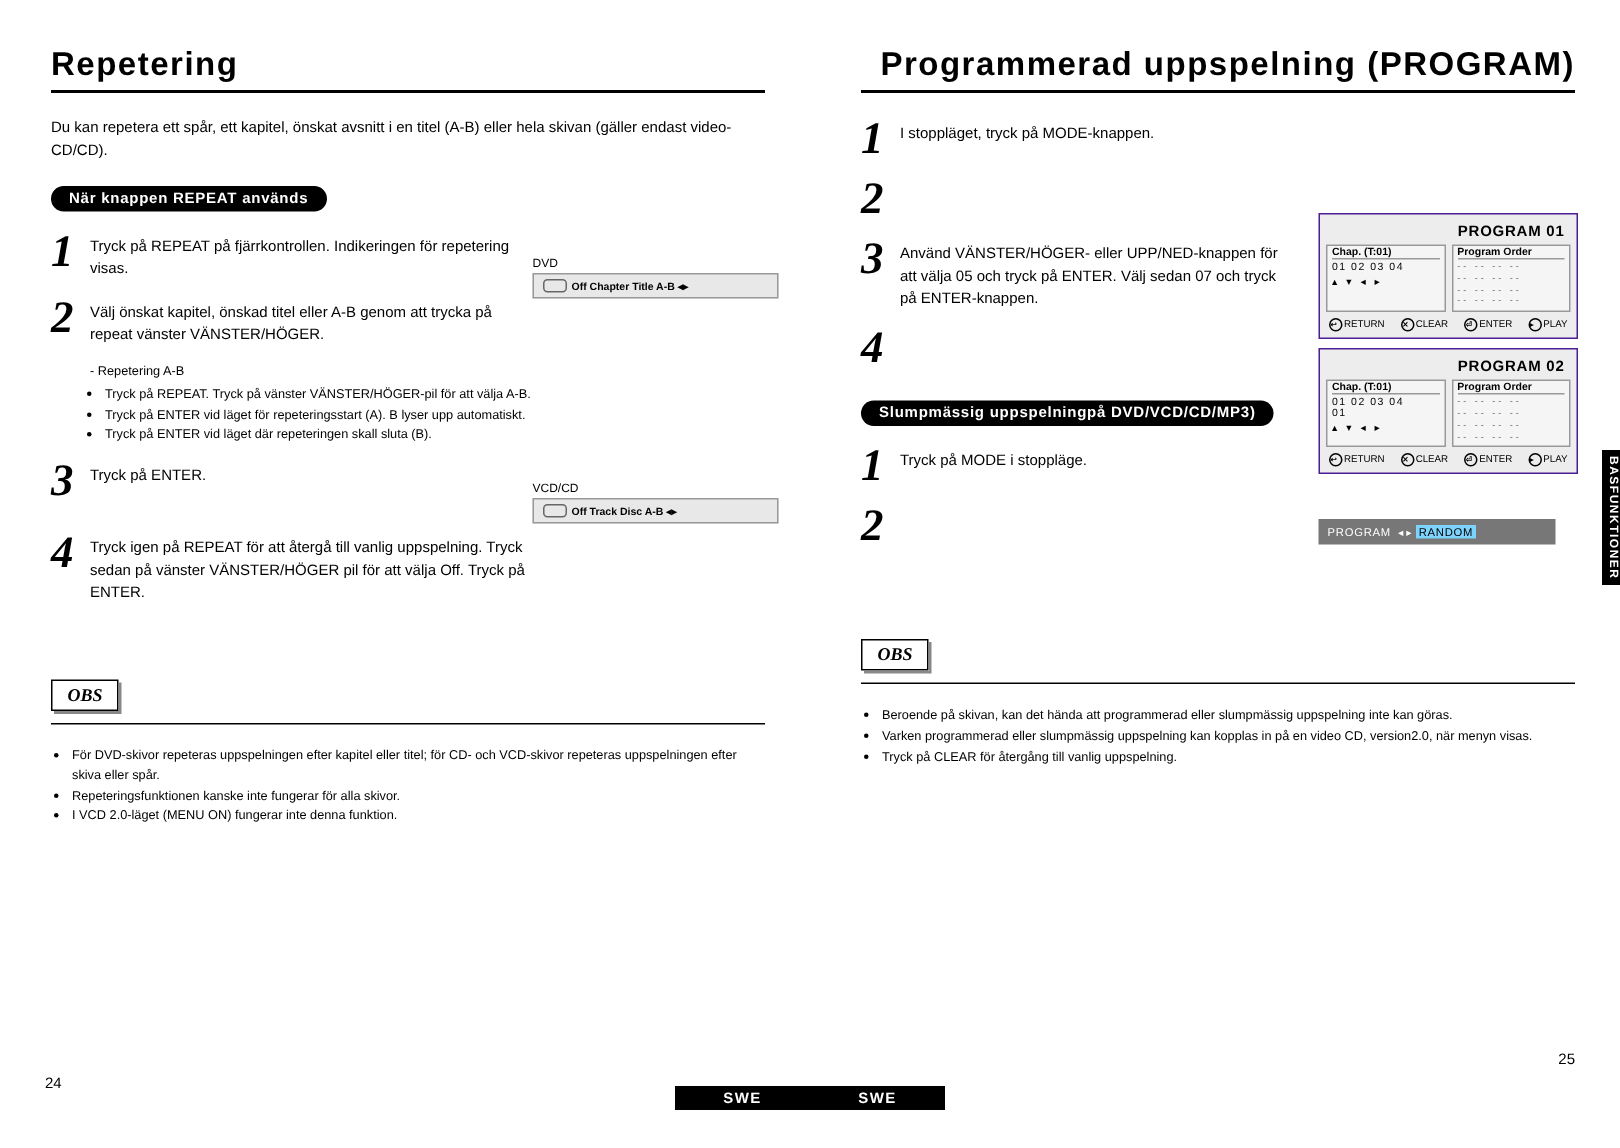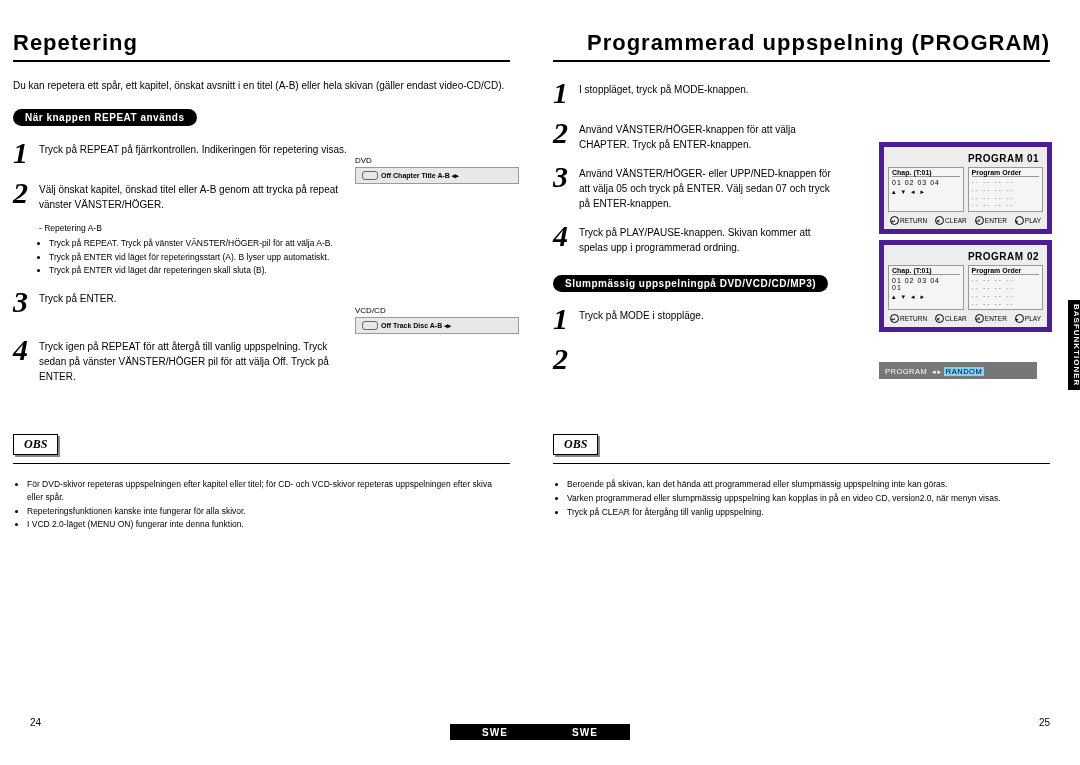--- a/index.html
+++ b/index.html
@@ -7,21 +7,21 @@
     font-family: Arial, Helvetica, sans-serif;
     font-size: 10px;
     color: #000;
     background: #fff;
     width: 1080px;
     height: 765px;
     position: relative;
     box-sizing: border-box;
   }
   .spread { display: flex; height: 740px; }
-  .page { width: 540px; padding: 30px 30px 10px 13px; box-sizing: border-box; position: relative; }
+  .page { width: 540px; padding: 30px 30px 10px 34px; box-sizing: border-box; position: relative; }
   h1 { font-size: 22px; font-weight: bold; margin: 0 0 4px 0; letter-spacing: 1px; }
   .rule { height: 2px; background: #000; margin-bottom: 16px; }
   .thin-rule { height: 1px; background: #000; margin-bottom: 14px; width: 100%; }
   .intro { font-size: 10px; line-height: 1.5; margin-bottom: 16px; }
   .pill {
     display: inline-block;
     background: #000;
     color: #fff;
     border-radius: 12px;
     padding: 3px 12px;
@@ -51,21 +51,21 @@
     padding: 2px 10px;
     font-style: italic;
     font-weight: bold;
     font-family: "Times New Roman", serif;
     font-size: 12px;
     margin-bottom: 8px;
   }
   .notes ul { margin: 2px 0 0 14px; padding: 0; font-size: 8.5px; line-height: 1.5; }
   .notes li { margin-bottom: 1px; }
   .pageno-left { position: absolute; bottom: 12px; left: 30px; font-size: 10px; }
-  .pageno-right { position: absolute; bottom: 12px; right: 30px; font-size: 10px; }
+  .pageno-right { position: absolute; bottom: 28px; right: 30px; font-size: 10px; }
   .swe-tab {
     position: absolute;
     bottom: 0;
     width: 90px;
     height: 16px;
     background: #000;
     color: #fff;
     font-weight: bold;
     font-size: 10px;
     display: flex;
@@ -87,21 +87,21 @@
     font-weight: bold;
     letter-spacing: 1px;
     writing-mode: vertical-rl;
     text-align: center;
     display: flex;
     align-items: center;
     justify-content: center;
   }
   .osd-panel {
     background: #ededed;
-    border: 5px solid #4c1d95;
+    border: 1px solid #4c1d95;
     width: 173px;
     padding: 6px 4px 4px 4px;
     box-sizing: border-box;
     font-size: 7px;
     margin-bottom: 6px;
   }
   .osd-title { text-align: right; font-weight: bold; font-size: 10px; margin-bottom: 3px; padding-right: 4px; letter-spacing: 0.5px; }
   .osd-cols { display: flex; gap: 4px; }
   .osd-col { border: 1px solid #999; flex: 1; padding: 1px 3px; background: #f5f5f5; }
   .osd-col-header { border-bottom: 1px solid #999; font-size: 7px; font-weight: bold; margin-bottom: 2px; }
@@ -209,29 +209,27 @@
     <h1>Programmerad uppspelning (PROGRAM)</h1>
     <div class="rule"></div>
 
     <div class="steps-area">
       <div class="step">
         <div class="step-num">1</div>
         <div class="step-text">I stoppläget, tryck på MODE-knappen.</div>
       </div>
       <div class="step">
         <div class="step-num">2</div>
-        <div class="step-text">Använd VÄNSTER/HÖGER-knappen för att välja CHAPTER. Tryck på ENTER-knappen.</div>
       </div>
       <div class="step">
         <div class="step-num">3</div>
         <div class="step-text">Använd VÄNSTER/HÖGER- eller UPP/NED-knappen för att välja 05 och tryck på ENTER. Välj sedan 07 och tryck på ENTER-knappen.</div>
       </div>
       <div class="step">
         <div class="step-num">4</div>
-        <div class="step-text">Tryck på PLAY/PAUSE-knappen. Skivan kommer att spelas upp i programmerad ordning.</div>
       </div>
 
       <div style="height:10px"></div>
       <div class="pill">Slumpmässig uppspelningpå DVD/VCD/CD/MP3)</div>
       <div class="step">
         <div class="step-num">1</div>
         <div class="step-text">Tryck på MODE i stoppläge.</div>
       </div>
       <div class="step">
         <div class="step-num">2</div>

